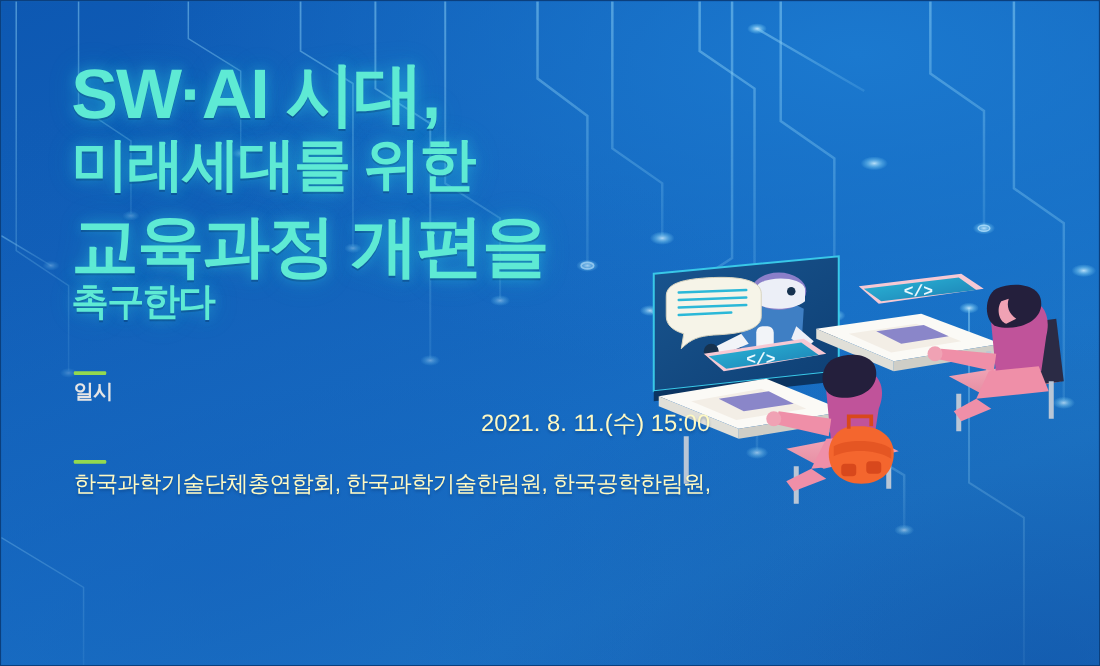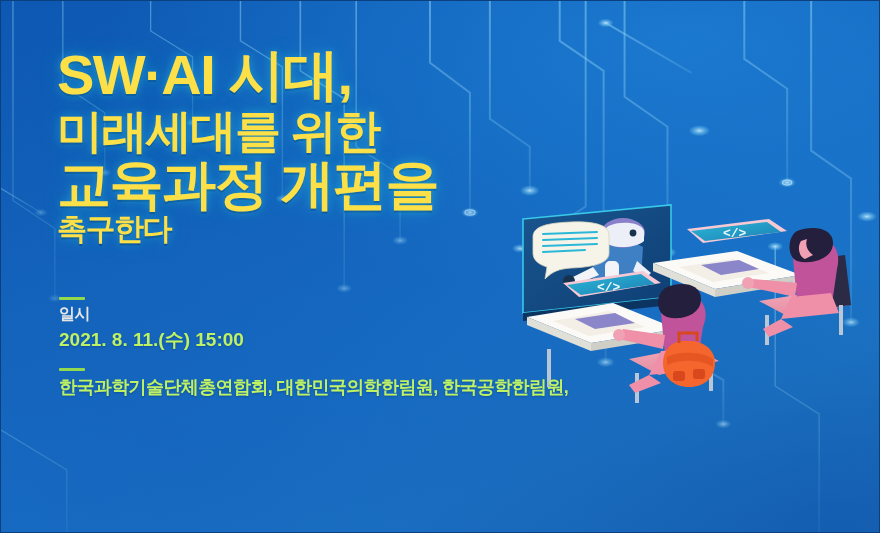--- a/index.html
+++ b/index.html
@@ -40,32 +40,32 @@
   }
   
   .headline {
     position: absolute;
     left: 56px;
     top: 46px;
     z-index: 6;
   }
   .headline .line {
     display: block;
-    color: #fde047;
+    color: #5eead4;
     font-weight: 700;
     letter-spacing: -1.5px;
     line-height: 1.0;
     text-shadow:
       0 0 10px rgba(47,224,234,0.40),
       0 0 24px rgba(47,224,234,0.22),
       0 2px 0 rgba(6,48,105,0.45);
     white-space: nowrap;
   }
   .headline .l1 { font-size: 56px; margin-bottom: 5px; }
-  .headline .l2 { font-size: 46px; margin-bottom: 3px; }
+  .headline .l2 { font-size: 46px; margin-bottom: 16px; }
   .headline .l3 { font-size: 54px; margin-bottom: 3px; }
   .headline .l4 { font-size: 30px; }
   
   .info {
     position: absolute;
     left: 58px;
     top: 296px;
     z-index: 6;
   }
   .info-group { margin-bottom: 16px; }
@@ -79,26 +79,27 @@
   }
   .info-label {
     color: #e5e5e5;
     font-size: 16px;
     font-weight: 700;
     letter-spacing: -0.5px;
     line-height: 1.15;
     margin-bottom: 4px;
   }
   .info-value {
-    color: #bef264;
+    color: #fef9c3;
     font-size: 18px;
-    font-weight: 700;
+    font-weight: 400;
     letter-spacing: -0.6px;
     line-height: 1.32;
     text-shadow: 0 1px 2px rgba(5,40,90,0.35);
+    text-align: right;
   }
   .info-value.date { font-size: 19px; letter-spacing: 0px; }
   
   .illus {
     position: absolute;
     left: 500px;
     top: 200px;
     width: 390px;
     height: 230px;
     z-index: 5;
@@ -301,18 +302,18 @@
 
     <div class="info-group">
       <div class="rule"></div>
       <div class="info-label">일시</div>
       <div class="info-value date">2021. 8. 11.(수) 15:00</div>
     </div>
 
 
     <div class="info-group">
       <div class="rule"></div>
-      <div class="info-value">한국과학기술단체총연합회, 대한민국의학한림원, 한국공학한림원,</div>
+      <div class="info-value">한국과학기술단체총연합회, 한국과학기술한림원, 한국공학한림원,</div>
     </div>
 
   </div>
 
 </div>
 
 </body></html>

